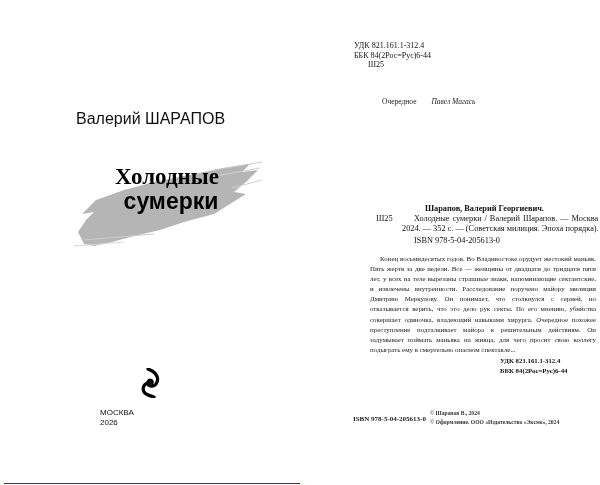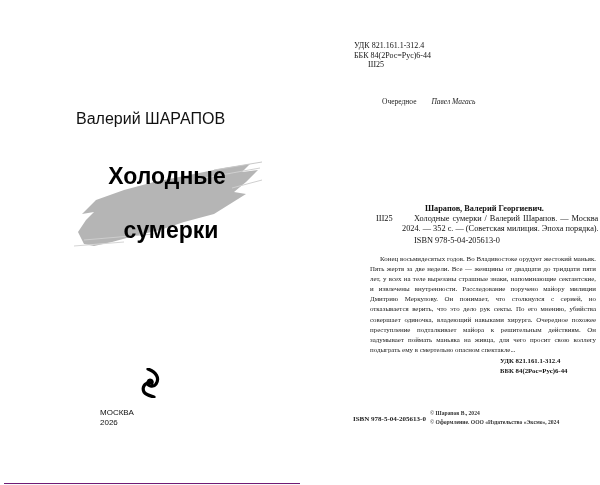--- a/index.html
+++ b/index.html
@@ -56,22 +56,22 @@
       left: 62px;
       top: 164px;
       width: 210px;
       text-align: center;
       font-family: "Liberation Sans", sans-serif;
       font-weight: bold;
       font-size: 23px;
       line-height: 25px;
       color: #000;
     }
-    .title .line1 { display: block; padding-right: 8px; }
-    .title .line2 { display: block; padding-left: 0px; margin-top: 29px; }
+    .title .line1 { display: block; padding-right: 8px; font-family: Liberation Serif, serif; }
+    .title .line2 { display: block; padding-left: 0px; }
     .logo {
       position: absolute;
       left: 134px;
       top: 368px;
       width: 26px;
       height: 30px;
     }
     .city {
       position: absolute;
       left: 96px;

